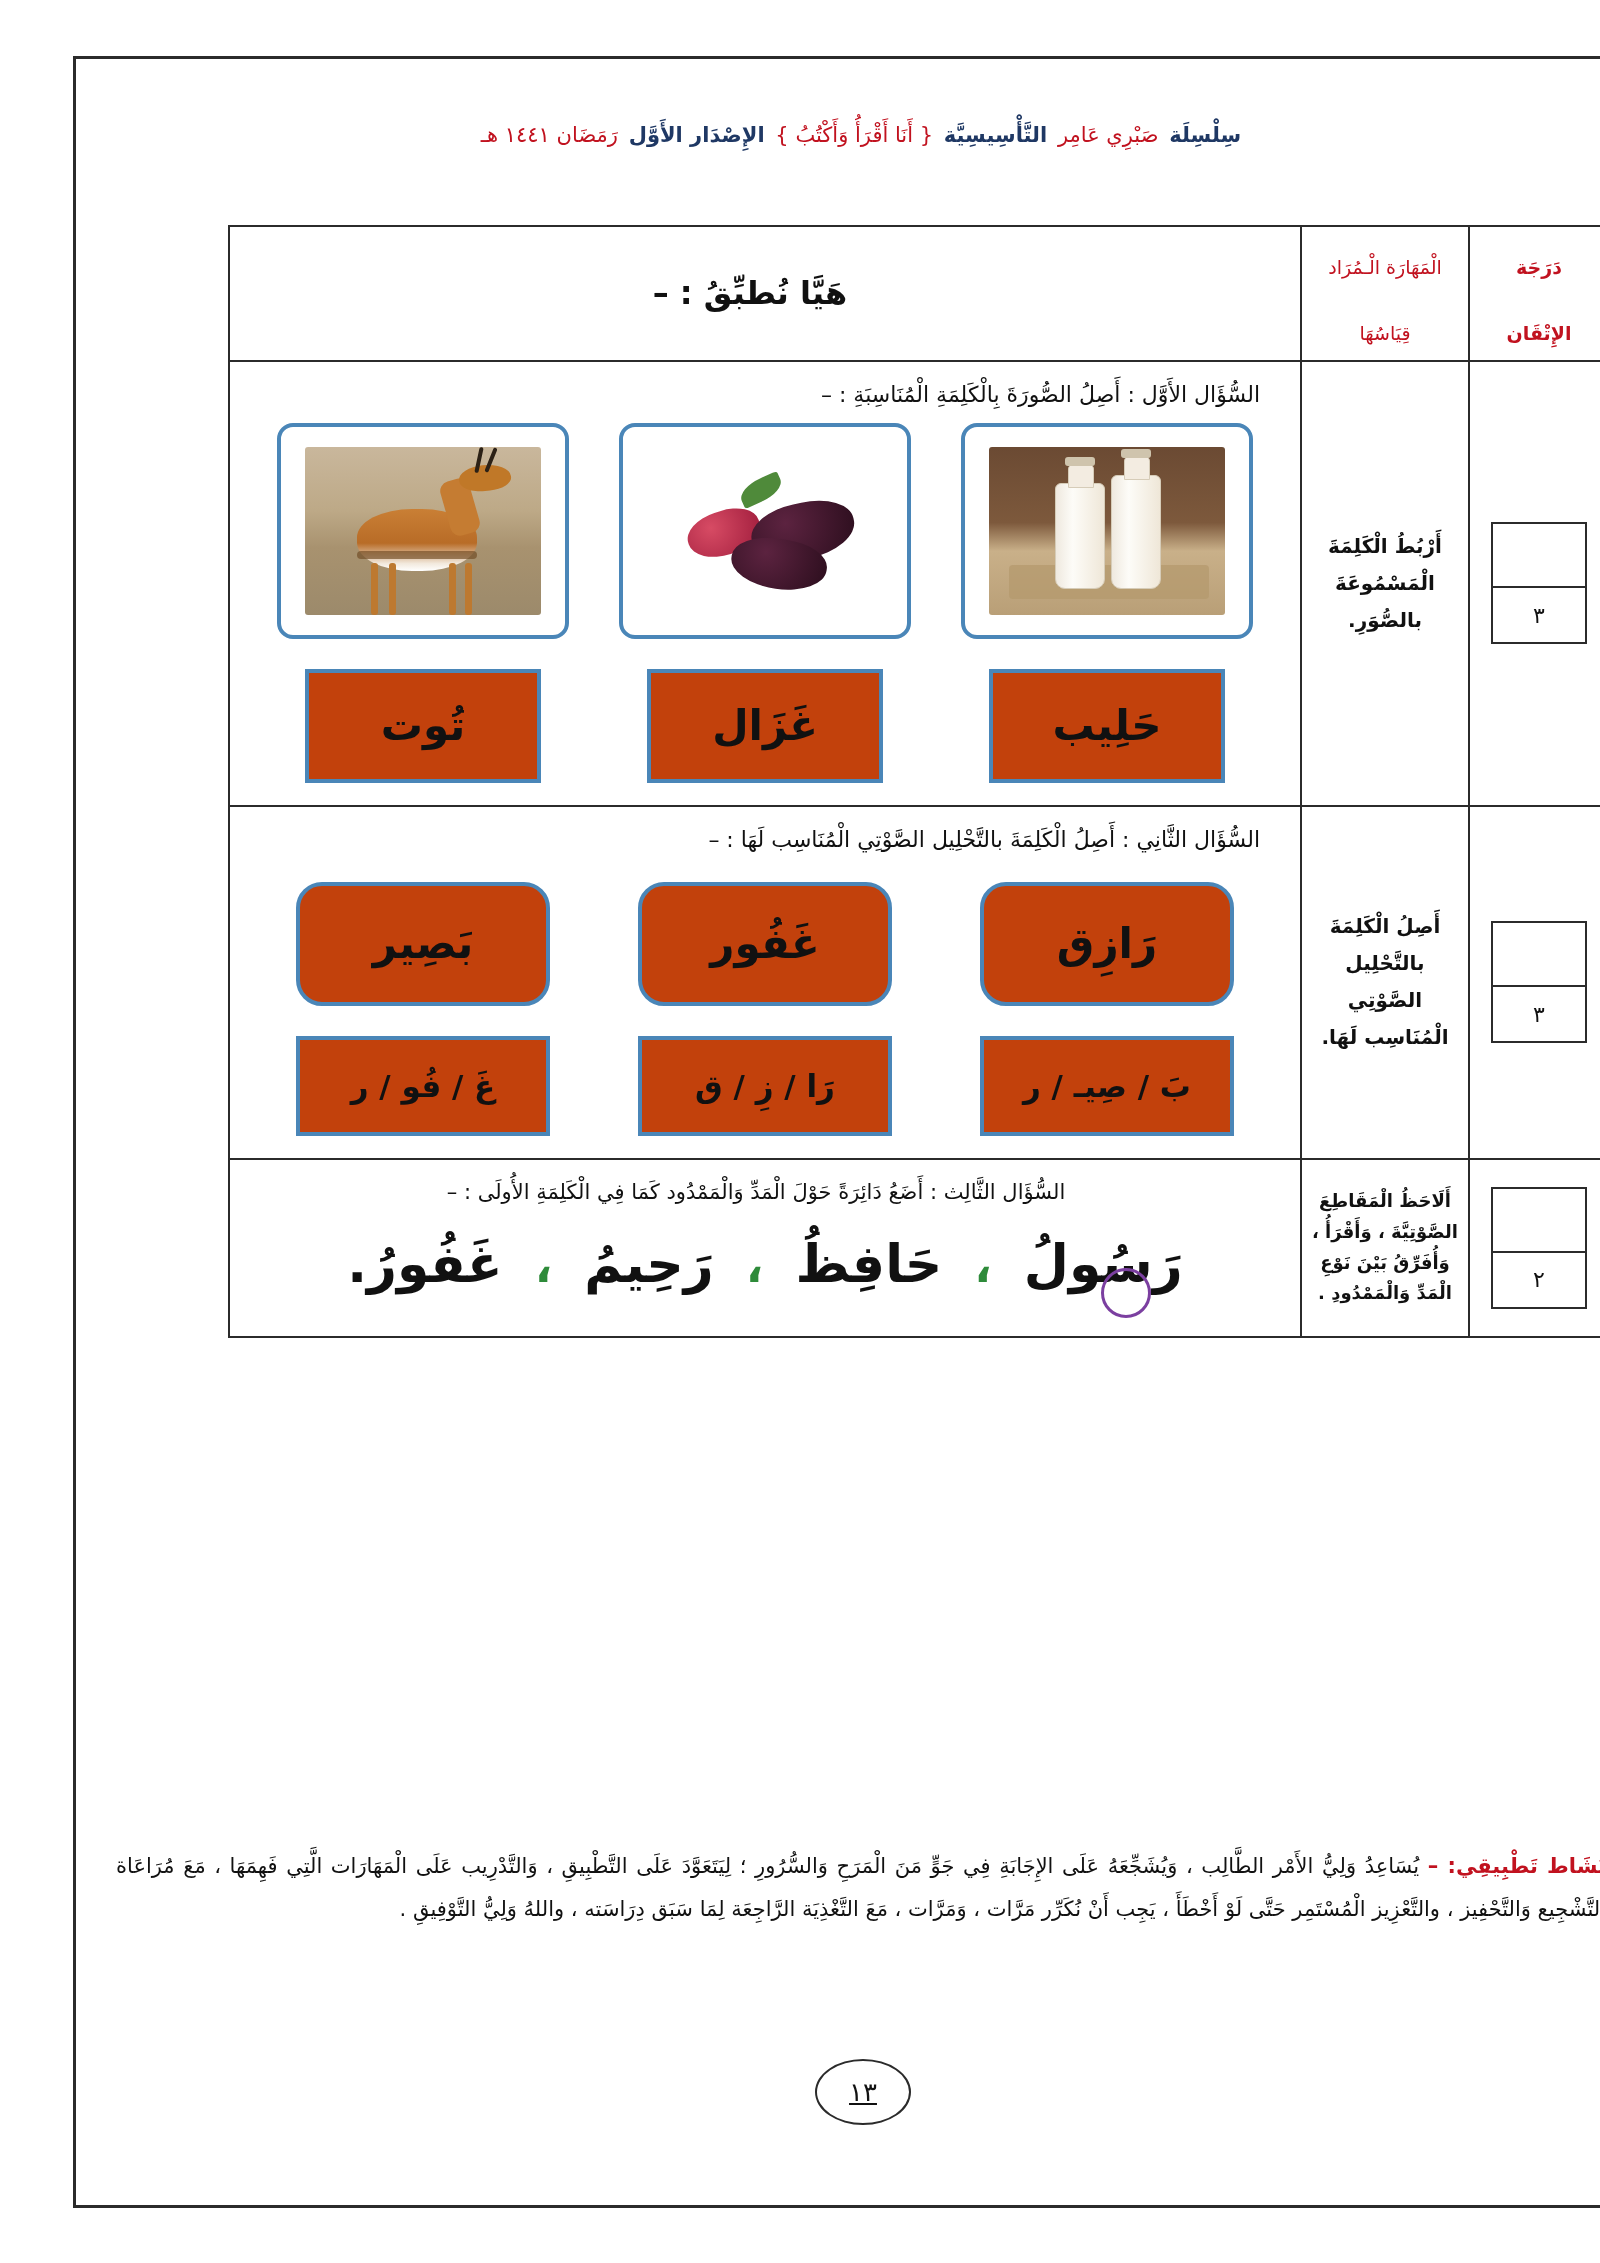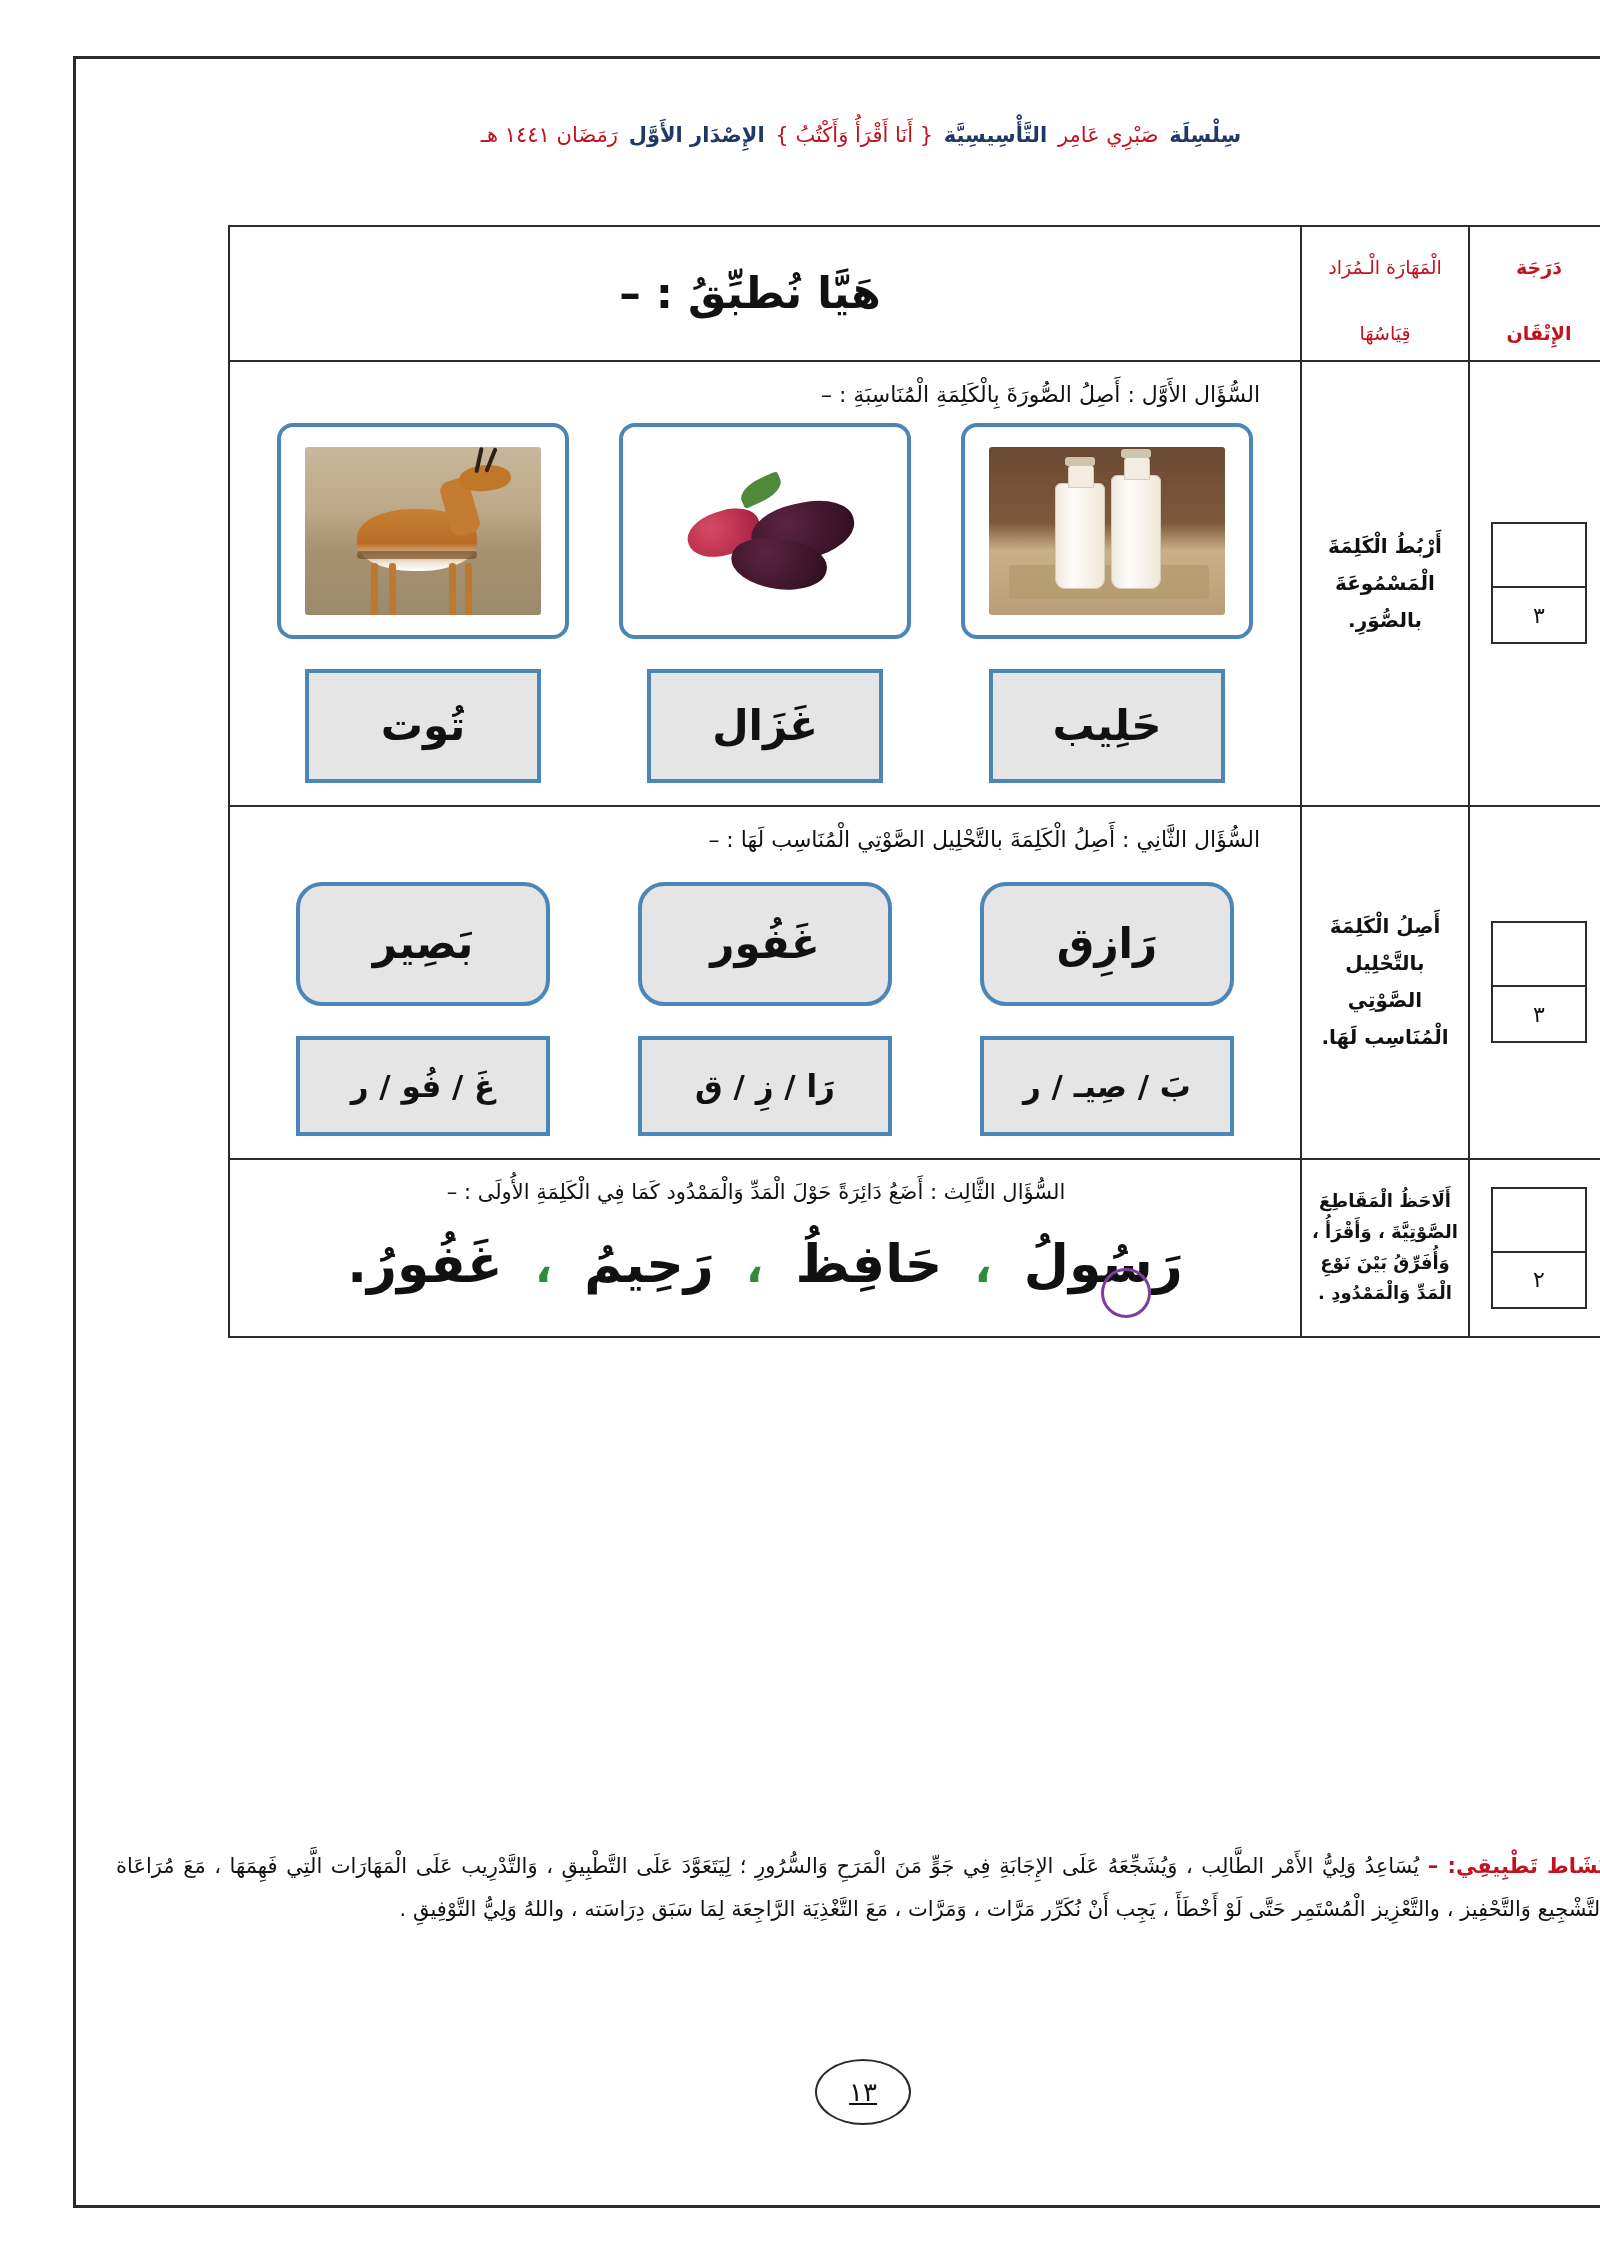--- a/index.html
+++ b/index.html
@@ -51,21 +51,21 @@
     border:2px solid #2b2b2b;
     vertical-align:middle;
     padding:0;
   }
   .col-task{width:1072px;}
   .col-skill{width:168px;}
   .col-score{width:140px;}
 
   
   .hdr-title{
-    font-size:43px;font-weight:bold;color:#111;
+    font-size:32px;font-weight:bold;color:#111;
     text-align:center;
     padding:16px 30px 16px 0;
     direction:rtl;
   }
   .hdr-small{
     color:#c1121f;
     font-size:19px;
     text-align:center;
     line-height:1.7;
     padding:10px 4px;
@@ -184,21 +184,21 @@
   .word-row{
     display:flex;
     flex-direction:row-reverse;
     justify-content:space-around;
     align-items:center;
     margin-top:30px;
   }
   .word-box{
     width:228px;height:106px;
     border:4px solid #4a86b8;
-    background:#e5e5e5;
+    background:#c2410c;
     display:flex;align-items:center;justify-content:center;
     font-size:42px;font-weight:bold;color:#111;
     direction:rtl;
     text-align:center;
   }
   .word-box.rounded{border-radius:26px;width:246px;height:116px;}
   .word-box.small{font-size:31px;height:92px;width:246px;font-weight:bold;}
 
   
   .q3-strip{

